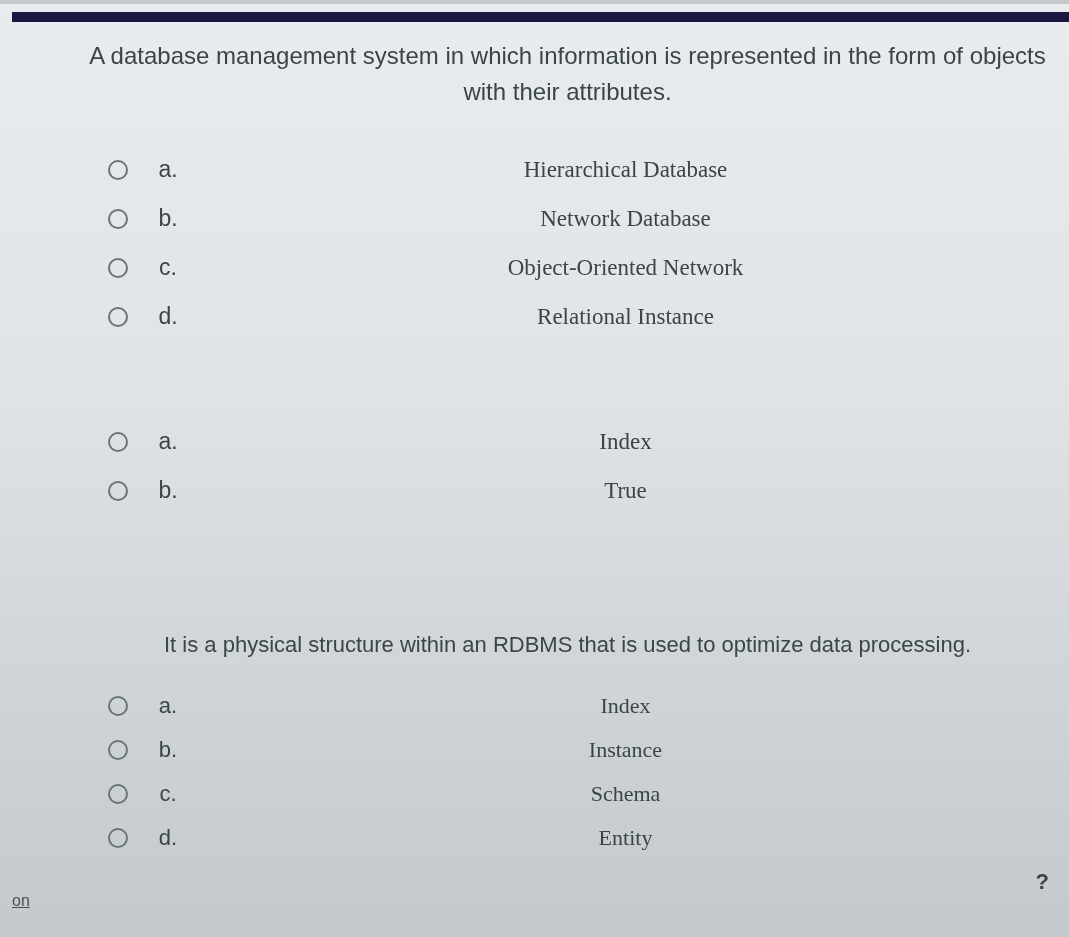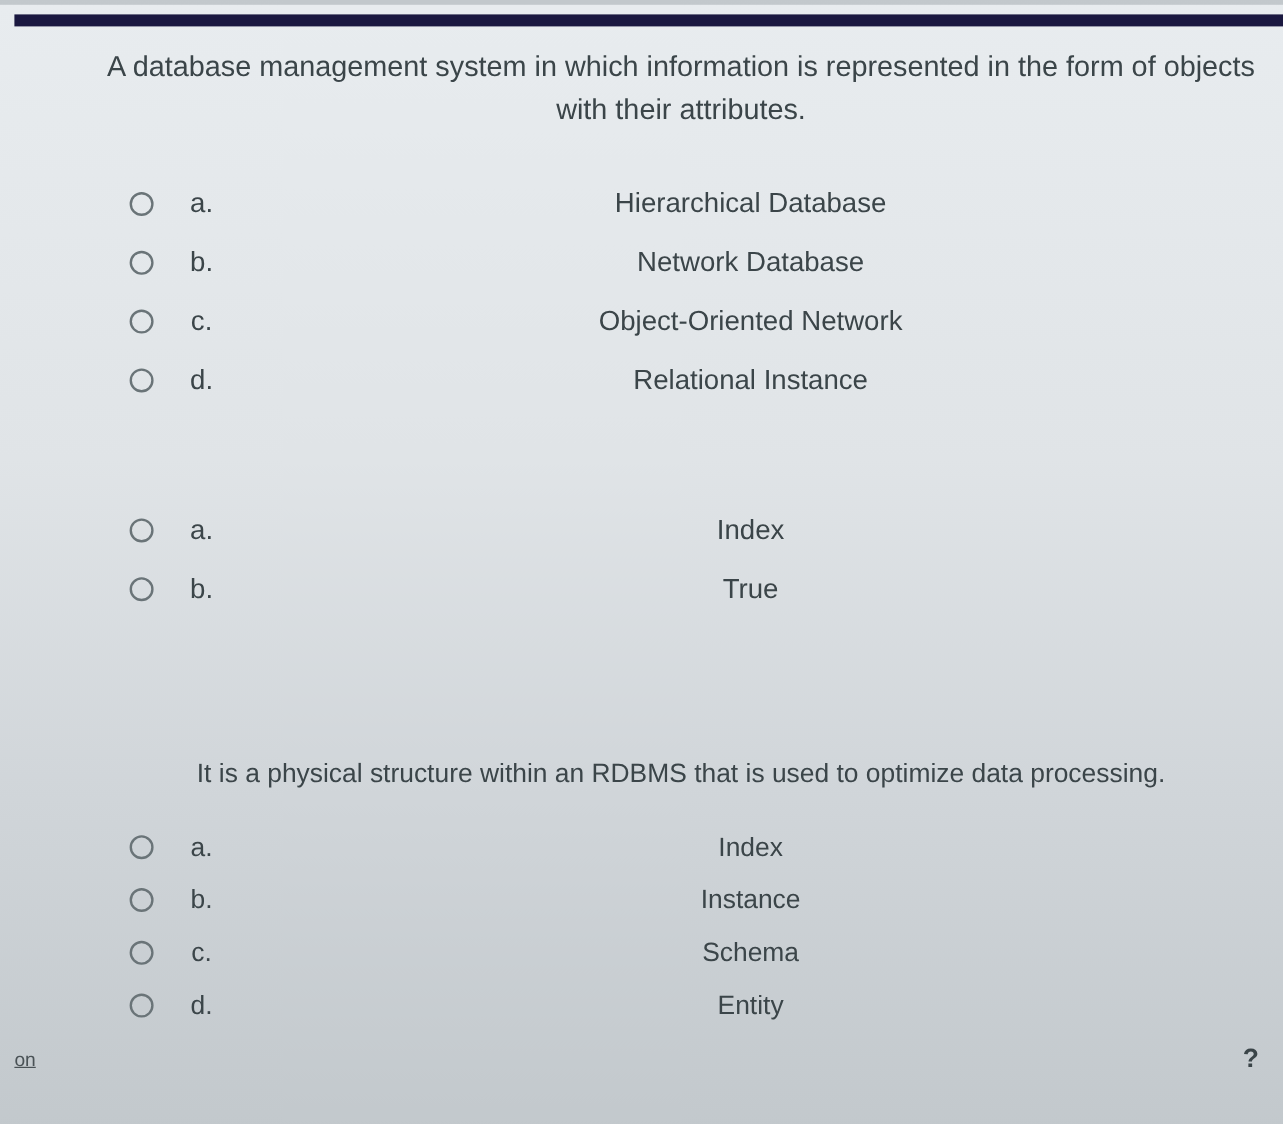--- a/index.html
+++ b/index.html
@@ -49,30 +49,31 @@
       flex-shrink: 0;
       background: transparent;
       cursor: pointer;
     }
     .opt-letter {
       width: 36px;
       flex-shrink: 0;
     }
     .opt-text {
       flex: 1;
+      font-family: Liberation Serif, serif;
     }
     .q2 { margin-top: 90px; }
     .q2 .question-text { margin-bottom: 30px; }
     .q3 { margin-top: 120px; }
     .q3 .question-text { margin-bottom: 28px; font-size: 22px; }
     .q3 .option-row { font-size: 22px; margin-bottom: 10px; }
     .bottom-left {
       position: absolute;
       left: 0;
-      bottom: 48px;
+      bottom: 31px;
       font-size: 16px;
       color: #4a5256;
       text-decoration: underline;
     }
     .bottom-right-q {
       position: absolute;
       right: 24px;
       bottom: 46px;
       font-size: 22px;
       font-weight: bold;

